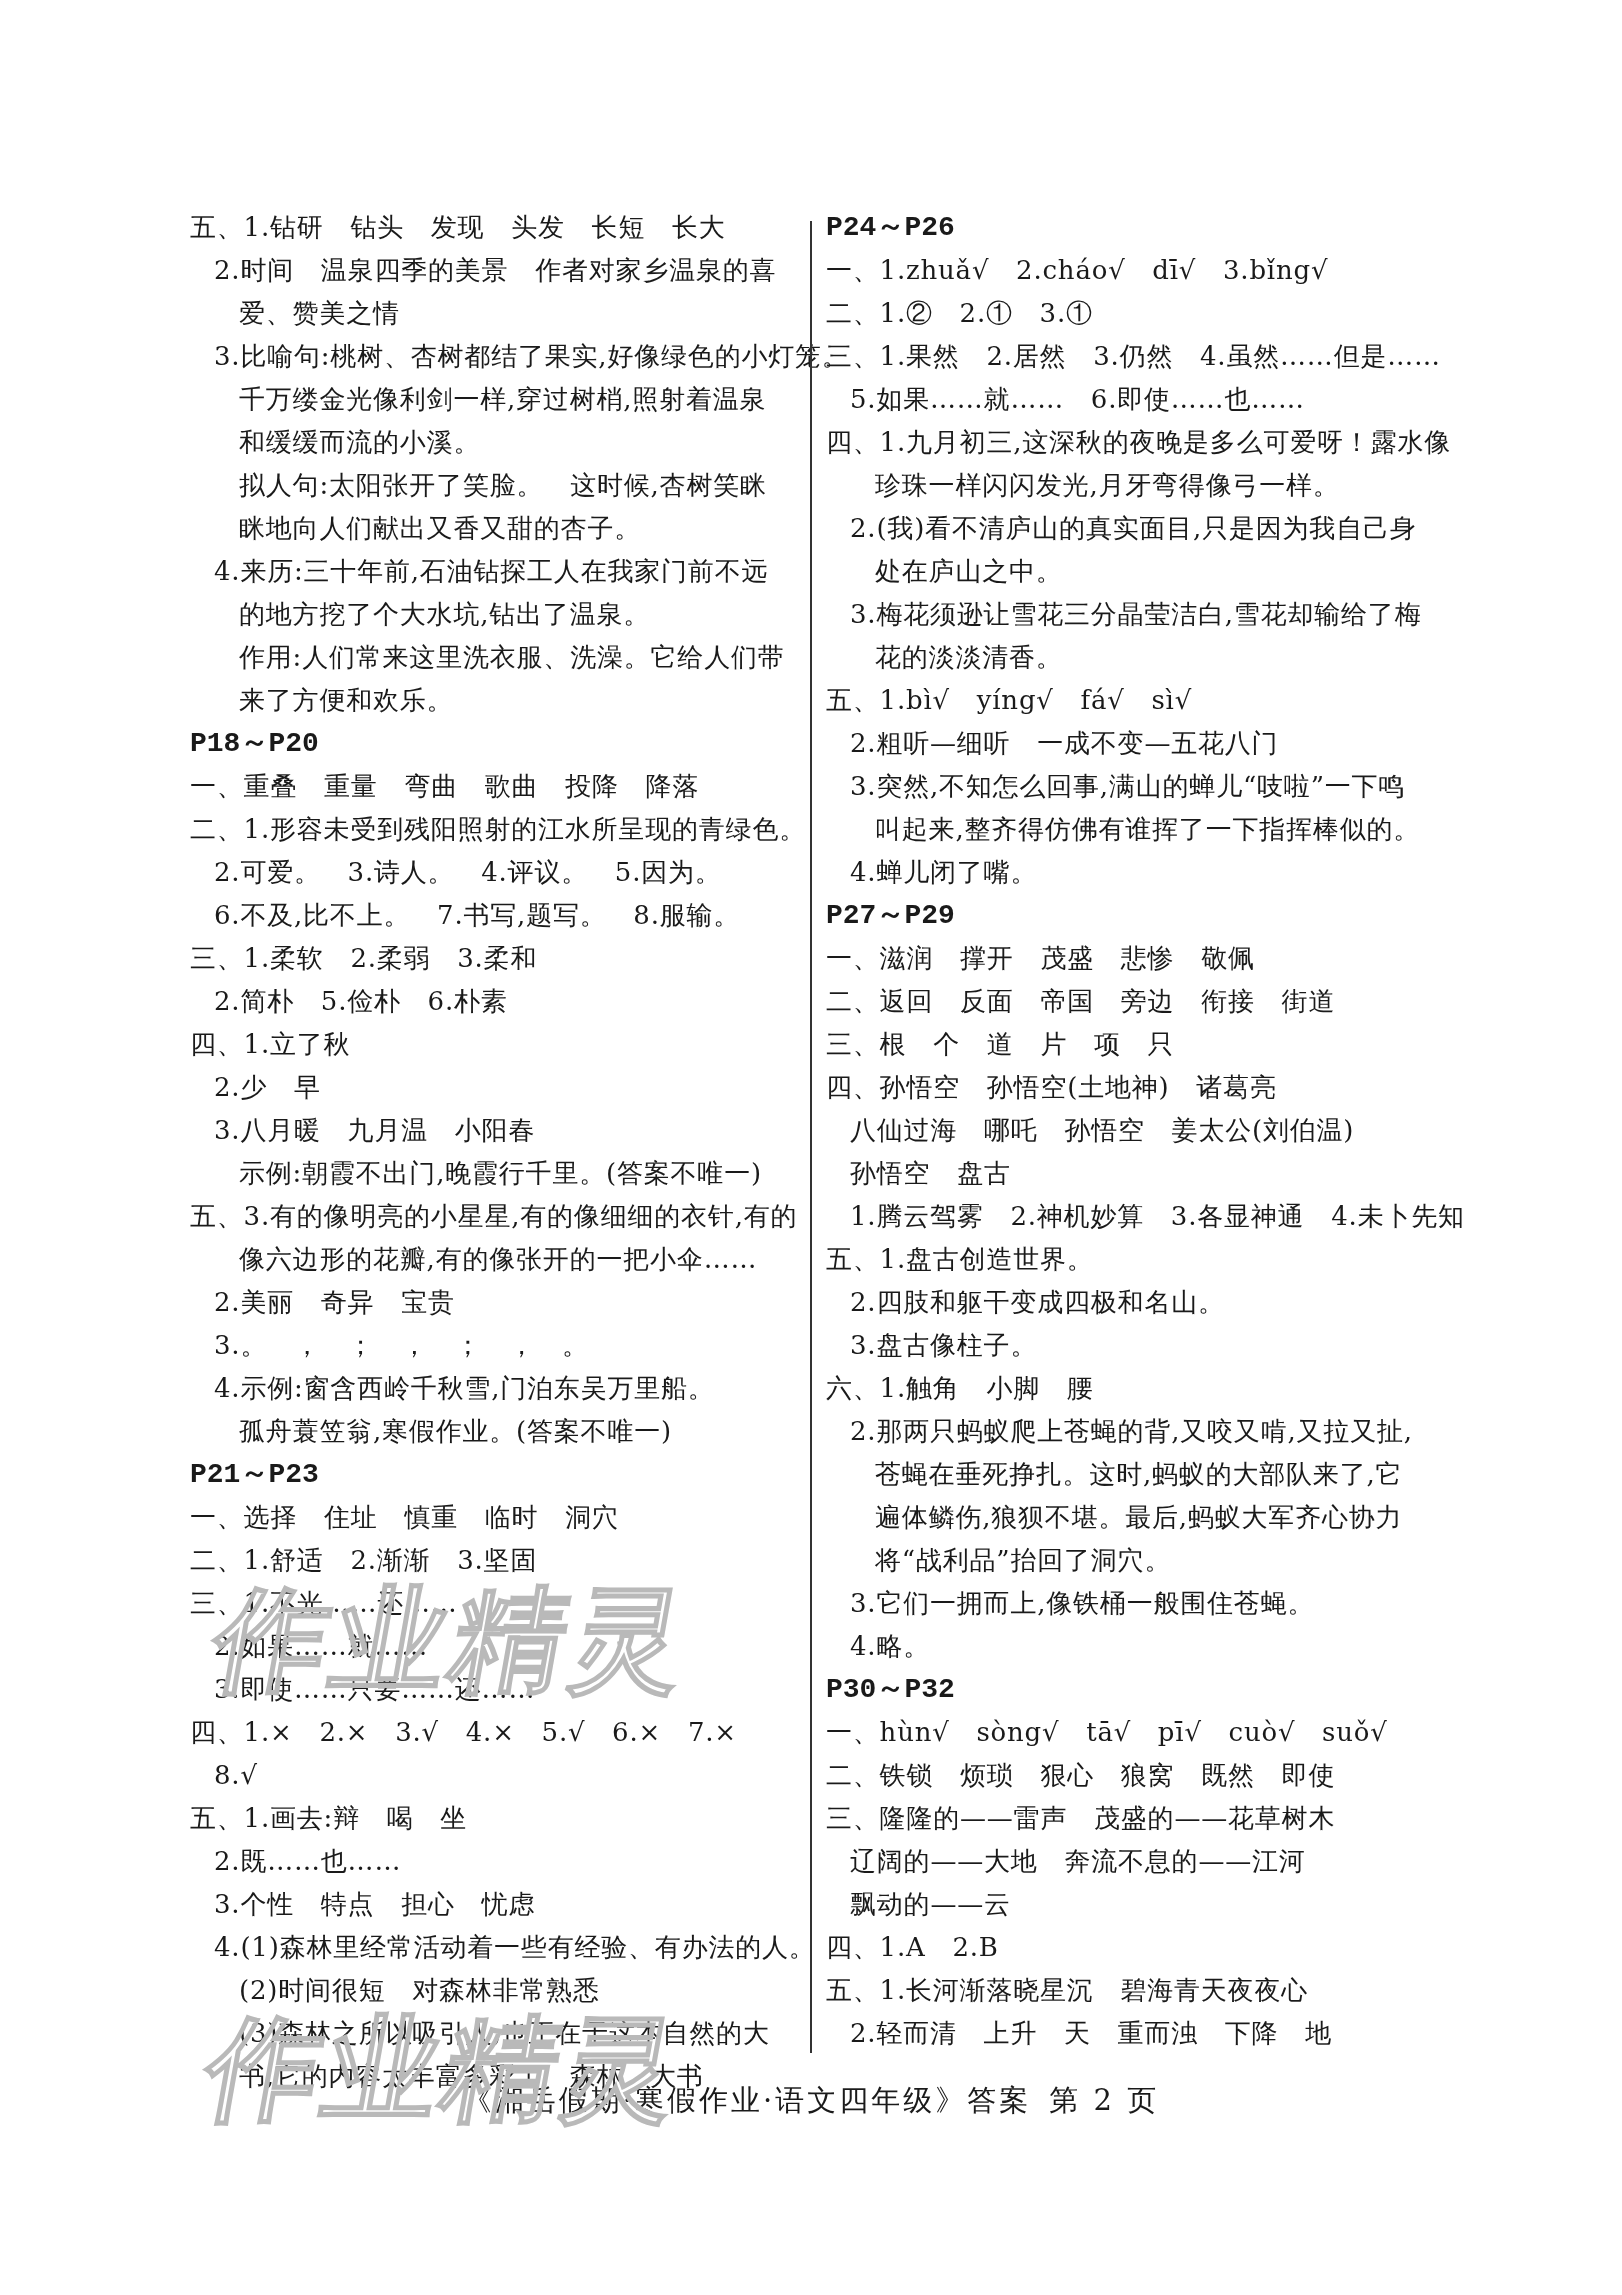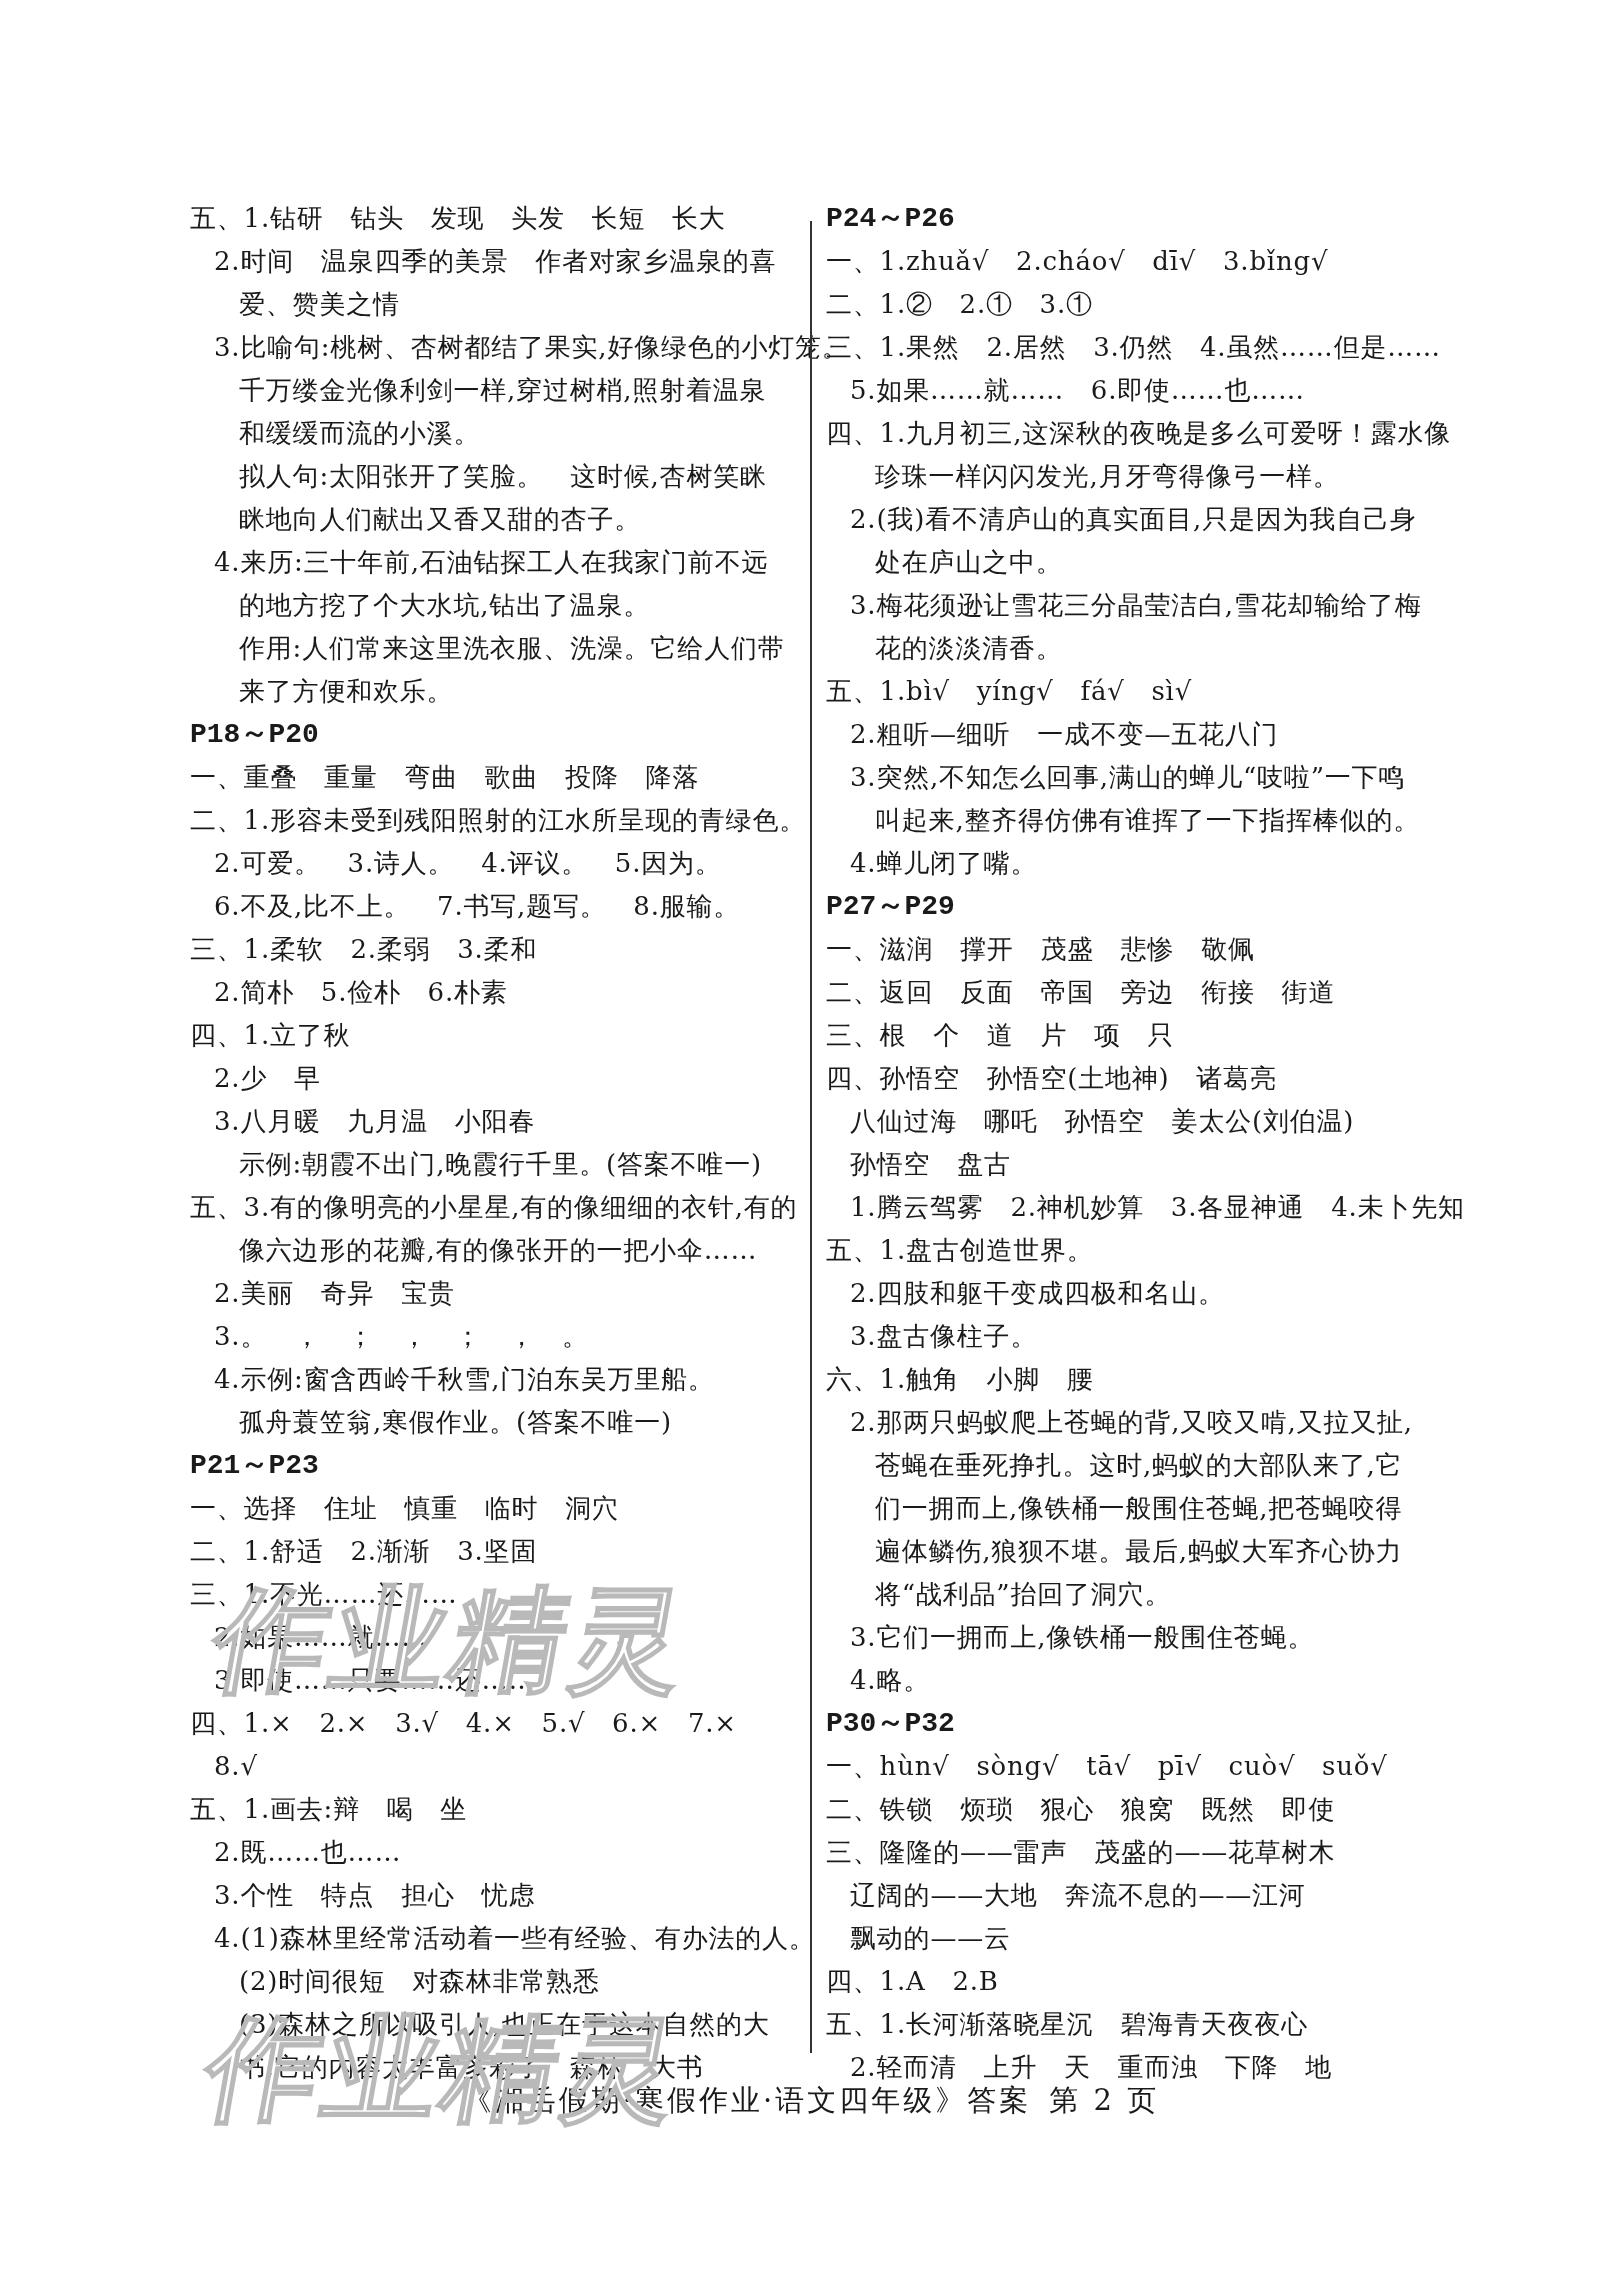--- a/index.html
+++ b/index.html
@@ -1,18 +1,18 @@
 <!DOCTYPE html>
 <html style="font-size:12px"><head>
 <meta charset="utf-8">
 <style>
   html, body { margin:0; padding:0; background:#ffffff; }
   body { width:1622px; height:2295px; position:relative; overflow:hidden;
          font-family:"DejaVu Serif","Liberation Serif",serif; color:#1a1a1a; }
-  .col { position:absolute; top:197px; }
+  .col { position:absolute; top:206px; }
   .col-left { left:190px; width:609px; }
   .col-right { left:826px; width:609px; }
   .divider { position:absolute; left:810px; top:221px; width:1.5px; height:1832px; background:#333; }
   .line { font-size:26px; line-height:43px; height:43px; white-space:pre; letter-spacing:0.8px; }
   .line.heading { font-family:Liberation Mono, monospace; font-weight:bold; font-size:28px; letter-spacing:0; }
   .ind1 { padding-left:24px; }
   .ind2 { padding-left:49px; }
   .footer { position:absolute; top:2081px; left:0; width:1622px; text-align:center;
             font-size:29px; font-weight:normal; letter-spacing:3px; }
   .footer .pg { margin-left:18px; }
@@ -96,21 +96,20 @@
     <div class="line">四、孙悟空　孙悟空(土地神)　诸葛亮</div>
     <div class="line ind1">八仙过海　哪吒　孙悟空　姜太公(刘伯温)</div>
     <div class="line ind1">孙悟空　盘古</div>
     <div class="line ind1">1.腾云驾雾　2.神机妙算　3.各显神通　4.未卜先知</div>
     <div class="line">五、1.盘古创造世界。</div>
     <div class="line ind1">2.四肢和躯干变成四极和名山。</div>
     <div class="line ind1">3.盘古像柱子。</div>
     <div class="line">六、1.触角　小脚　腰</div>
     <div class="line ind1">2.那两只蚂蚁爬上苍蝇的背,又咬又啃,又拉又扯,</div>
     <div class="line ind2">苍蝇在垂死挣扎。这时,蚂蚁的大部队来了,它</div>
-    <div class="line ind2">们一拥而上,像铁桶一般围住苍蝇,把苍蝇咬得</div>
     <div class="line ind2">遍体鳞伤,狼狈不堪。最后,蚂蚁大军齐心协力</div>
     <div class="line ind2">将“战利品”抬回了洞穴。</div>
     <div class="line ind1">3.它们一拥而上,像铁桶一般围住苍蝇。</div>
     <div class="line ind1">4.略。</div>
     <div class="line heading">P30～P32</div>
     <div class="line">一、hùn√　sòng√　tā√　pī√　cuò√　suǒ√</div>
     <div class="line">二、铁锁　烦琐　狠心　狼窝　既然　即使</div>
     <div class="line">三、隆隆的——雷声　茂盛的——花草树木</div>
     <div class="line ind1">辽阔的——大地　奔流不息的——江河</div>
     <div class="line ind1">飘动的——云</div>

